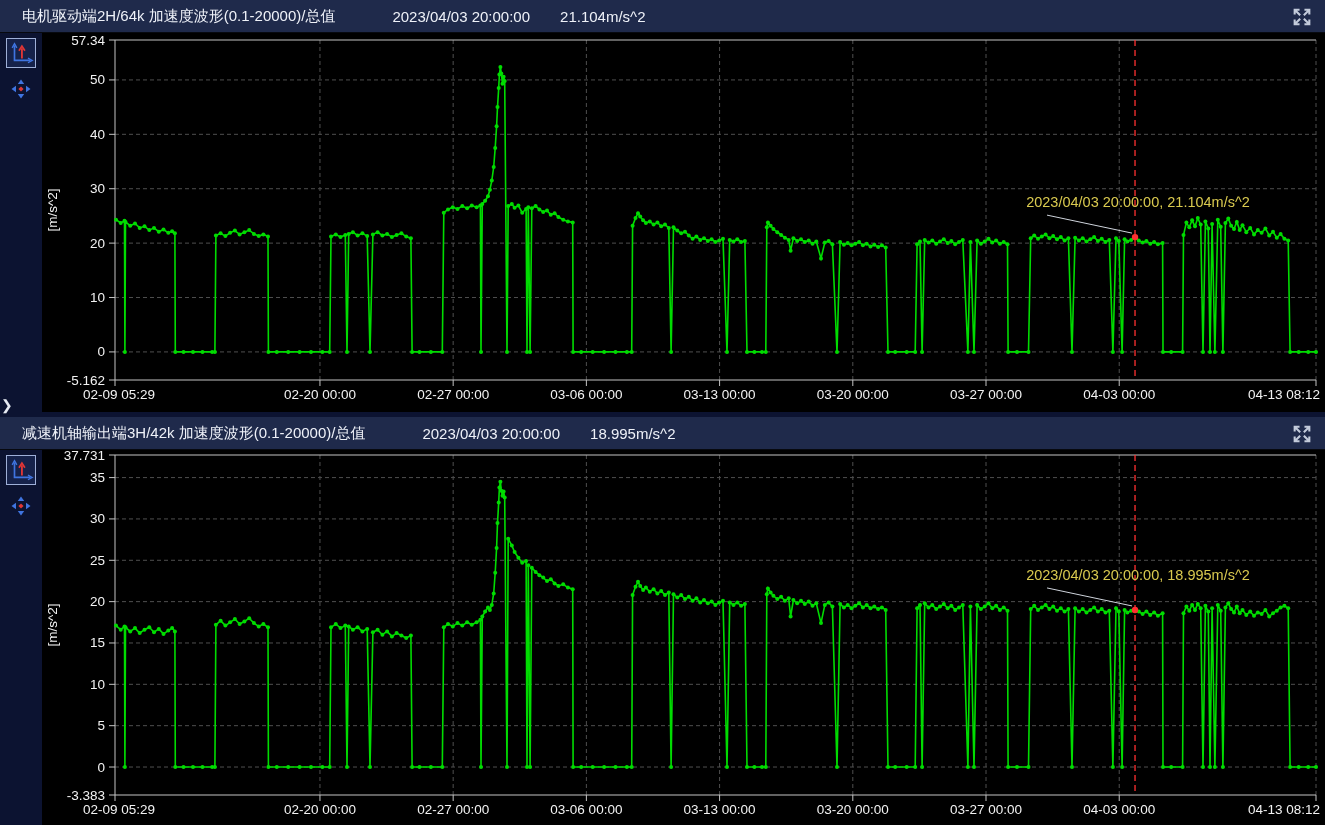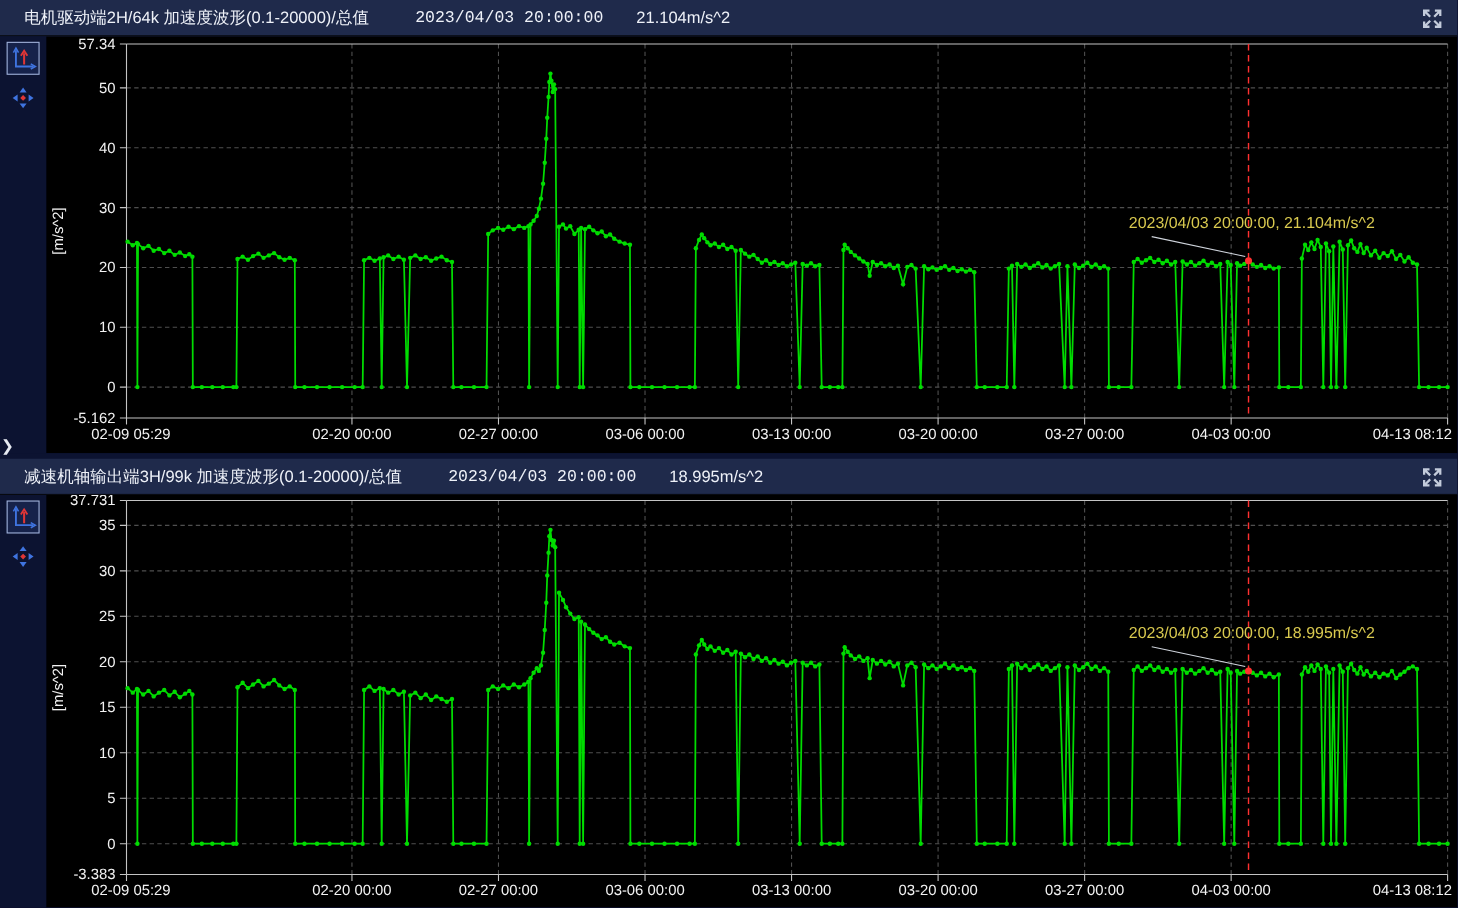--- a/index.html
+++ b/index.html
@@ -1,21 +1,21 @@
 <!DOCTYPE html>
 <html><head>
 <meta charset="utf-8">
 <style>
   html,body{margin:0;padding:0;background:#0c1331;width:1325px;height:825px;overflow:hidden;
     font-family:"Liberation Sans","DejaVu Sans",sans-serif;-webkit-font-smoothing:antialiased;}
   .app{position:relative;width:1325px;height:825px;background:#0c1331;}
   .panel-header{position:relative;height:33px;background:#1f2a4b;display:flex;align-items:center;
     color:#eef1f8;font-size:15px;box-sizing:border-box;border-bottom:1px solid #07090f;}
   .h-title{margin-left:22px;white-space:nowrap;text-align:center;}
-  .h-time{margin-left:42px;white-space:nowrap;font-family:Liberation Mono, monospace;}
+  .h-time{margin-left:57px;white-space:nowrap;}
   .h-value{margin-left:30px;white-space:nowrap;text-align:right;}
   .expand-btn{position:absolute;right:12px;top:6px;width:22px;height:22px;background:transparent;
     border:none;padding:0;cursor:pointer;}
   .chart-row{display:flex;}
   .panel-sidebar{position:relative;width:42px;background:#0c1331;flex:0 0 42px;}
   .tool-scale{position:absolute;left:6px;top:5px;width:30px;height:30px;box-sizing:border-box;
     border:1px solid #9fb0d8;background:#16224a;display:flex;align-items:center;justify-content:center;cursor:pointer;}
   .tool-move{position:absolute;left:11px;top:46px;width:20px;height:20px;cursor:pointer;}
   .chart-svg{display:block;background:#000;}
   .divider{position:relative;height:5px;background:#0c1331;}
@@ -424,21 +424,21 @@
           <text x="1096.0221834891458" y="174.11753223896838" fill="#d9c94f" font-size="14.5" text-anchor="middle" font-family="Liberation Sans, sans-serif">2023/04/03 20:00:00, 21.104m/s^2</text>
         </svg>
     </div>
   </div>
 
   <div class="divider"></div>
   <div class="collapse-chevron">❯</div>
 
   <div>
     <div class="panel-header">
-      <span class="h-title">减速机轴输出端3H/99k 加速度波形(0.1-20000)/总值</span>
+      <span class="h-title">减速机轴输出端3H/42k 加速度波形(0.1-20000)/总值</span>
       <span class="h-time">2023/04/03 20:00:00</span>
       <span class="h-value">18.995m/s^2</span>
       <button class="expand-btn" title="">
         <svg width="22" height="22" viewBox="0 0 18 18" fill="none" stroke="#c3cbdb" stroke-width="1.7">
           <path d="M10.5 7.5 L15 3 M11 3 H15 V7"></path>
           <path d="M7.5 10.5 L3 15 M3 11 V15 H7"></path>
           <path d="M10.5 10.5 L15 15 M15 11 V15 H11"></path>
           <path d="M7.5 7.5 L3 3 M3 7 V3 H7"></path>
         </svg>
       </button>

